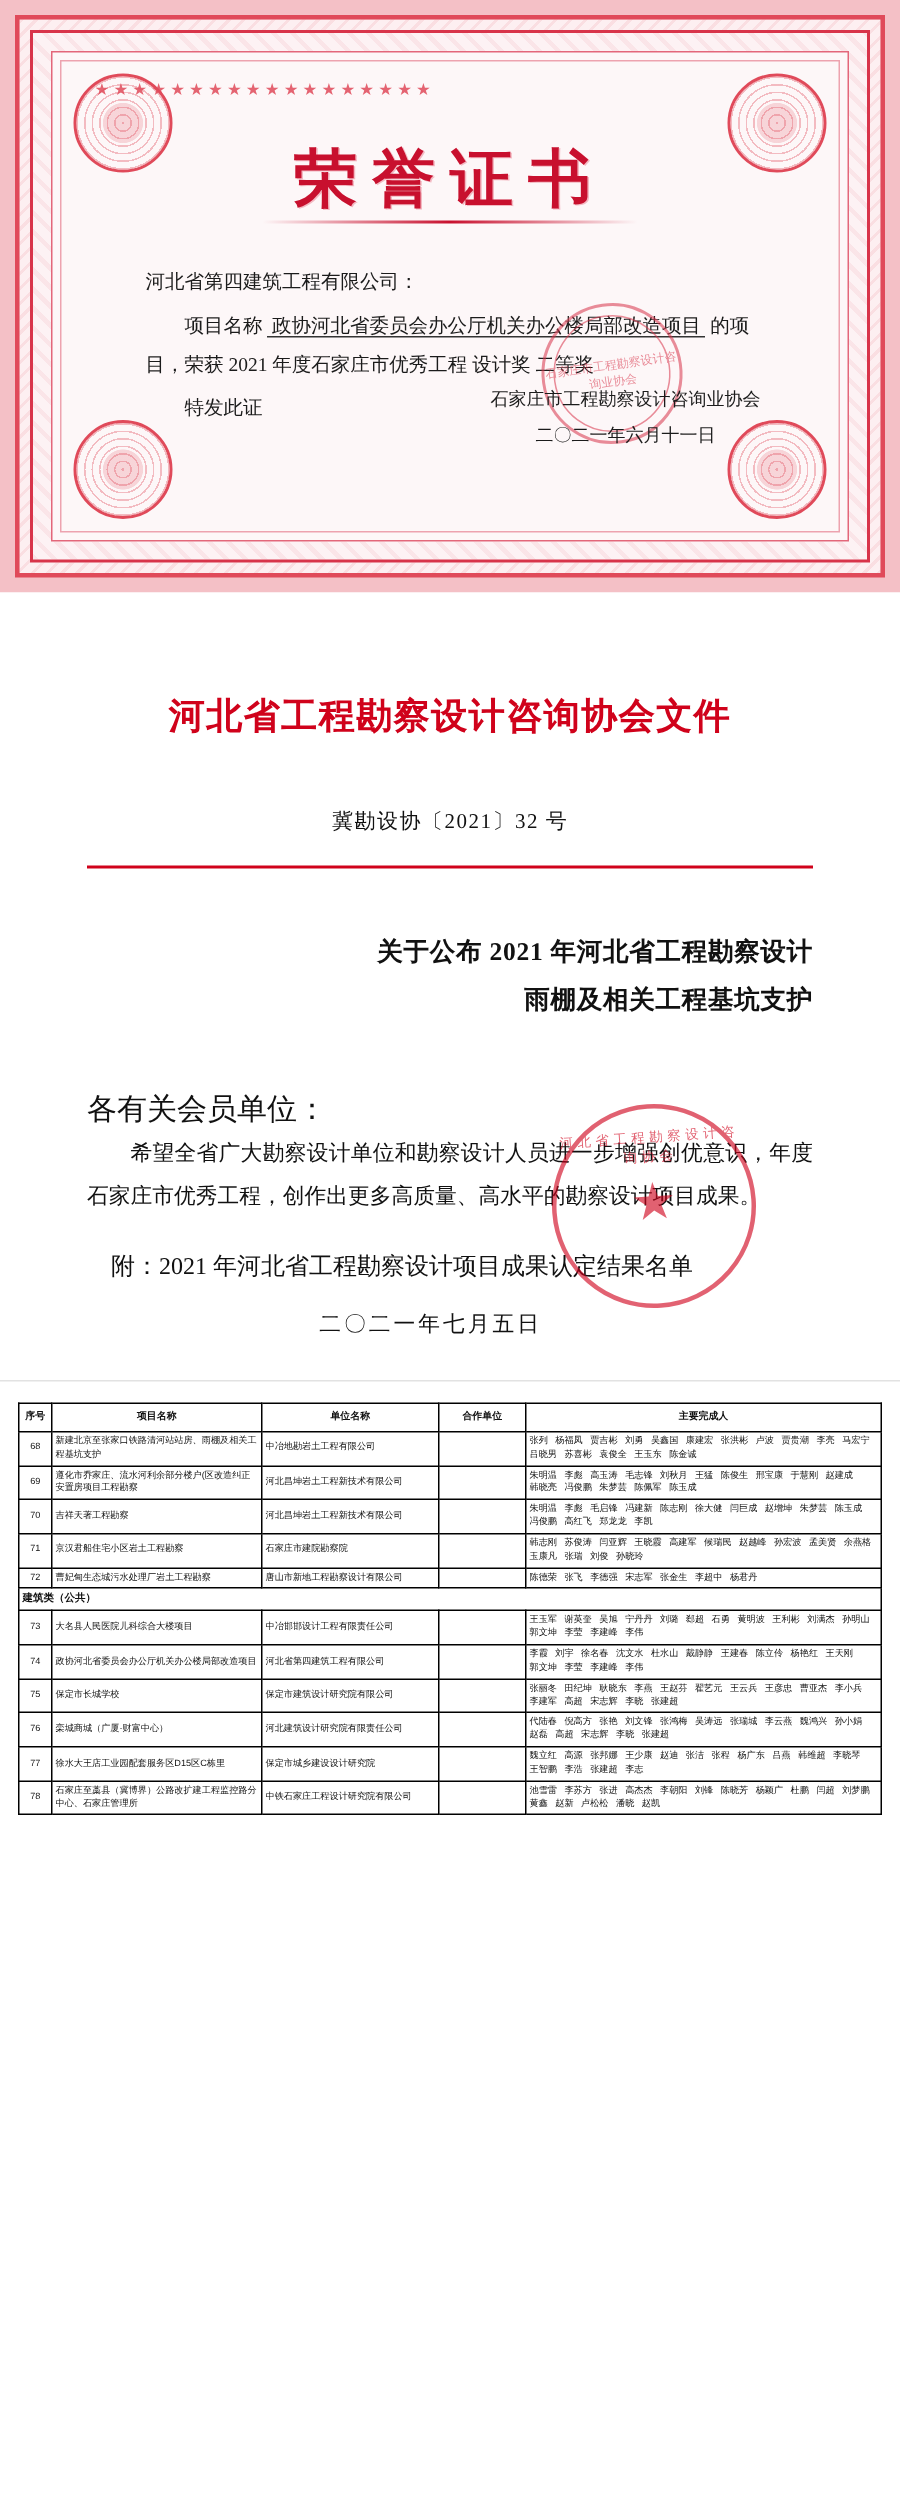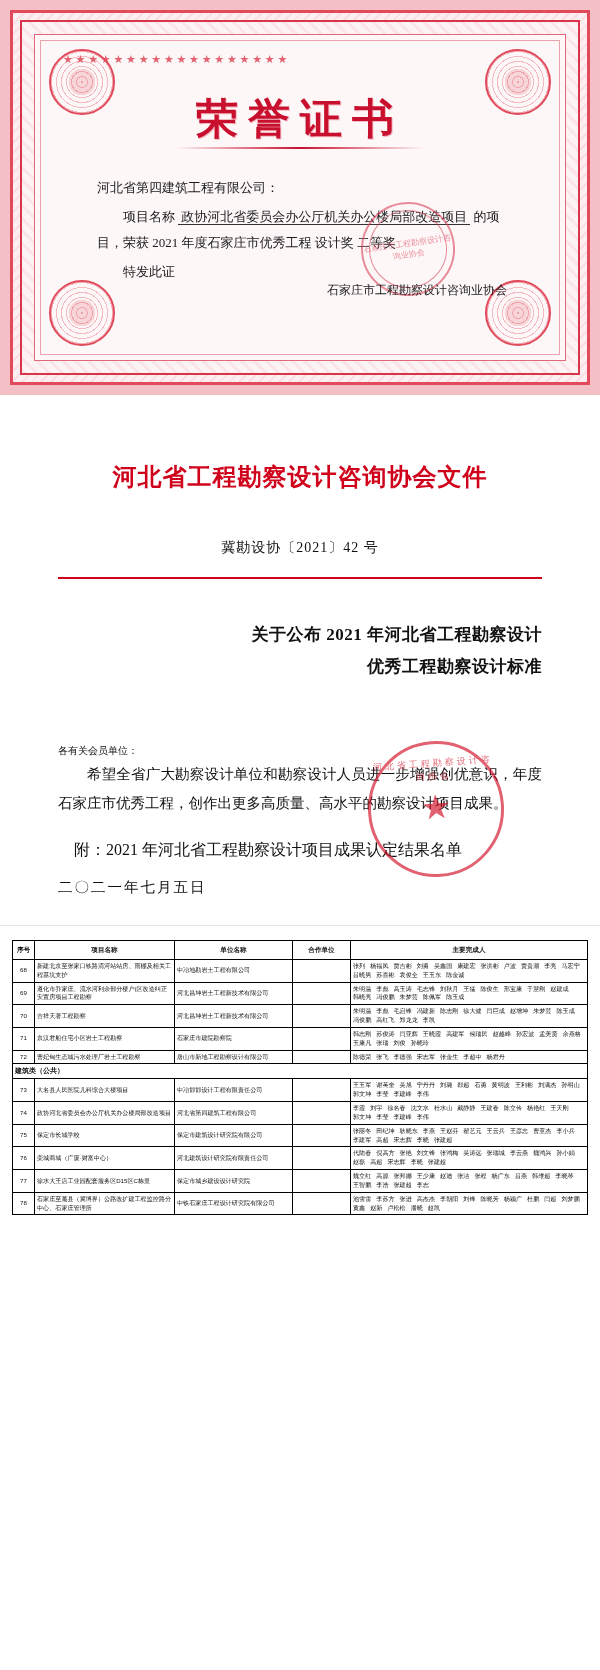--- a/index.html
+++ b/index.html
@@ -177,41 +177,41 @@
   }
   .doc-title {
     text-align: right;
     font-size: 17px;
     font-weight: bold;
     color: #111;
     line-height: 1.9;
     letter-spacing: .5px;
   }
   .doc-salutation {
-    margin-top: 60px;
-    font-size: 10px;
+    margin-top: 42px;
+    font-size: 20px;
     color: #111;
   }
   .doc-p {
     font-size: 14.5px;
     color: #111;
     line-height: 2.05;
     text-indent: 2em;
     text-align: justify;
     margin-top: 2px;
   }
   .doc-attach {
     font-size: 16px;
     color: #111;
     line-height: 2.05;
     text-indent: 1em;
     margin-top: 6px;
   }
   .doc-date {
-    text-align: left;
+    text-align: center;
     font-size: 14.5px;
     color: #111;
     margin-top: 12px;
     letter-spacing: 2px;
     padding-right: 26px;
   }
   .doc-seal {
     position: absolute;
     right: 96px;
     bottom: 48px;
@@ -316,35 +316,36 @@
             <span>的项目，荣获 2021 年度石家庄市优秀工程</span>
             <span>设计奖 二等奖</span>
           </div>
           <div class="special">特发此证</div>
         </div>
 
         <div class="cert-stamp">石家庄市工程勘察设计咨询业协会</div>
 
         <div class="cert-sign">
           <div>石家庄市工程勘察设计咨询业协会</div>
+          <div>二〇二一年六月十一日</div>
         </div>
 
       </div>
     </div>
   </div>
 </section>
 
 <section class="doc">
   <div class="doc-head">河北省工程勘察设计咨询协会文件</div>
-  <div class="doc-number">冀勘设协〔2021〕42 号</div>
+  <div class="doc-number">冀勘设协〔2021〕32 号</div>
   <div class="doc-rule"></div>
 
   <div class="doc-title">
     <div>关于公布 2021 年河北省工程勘察设计</div>
-    <div>优秀工程勘察设计标准</div>
+    <div>雨棚及相关工程基坑支护</div>
   </div>
 
   <div class="doc-salutation">各有关会员单位：</div>
   <p class="doc-p">希望全省广大勘察设计单位和勘察设计人员进一步增强创优意识，年度石家庄市优秀工程，创作出更多高质量、高水平的勘察设计项目成果。</p>
   <div class="doc-attach">附：2021 年河北省工程勘察设计项目成果认定结果名单</div>
   <div class="doc-date">二〇二一年七月五日</div>
 
   <div class="doc-seal">
     <div class="seal-text-top">河北省工程勘察设计咨询协会</div>
   </div>

